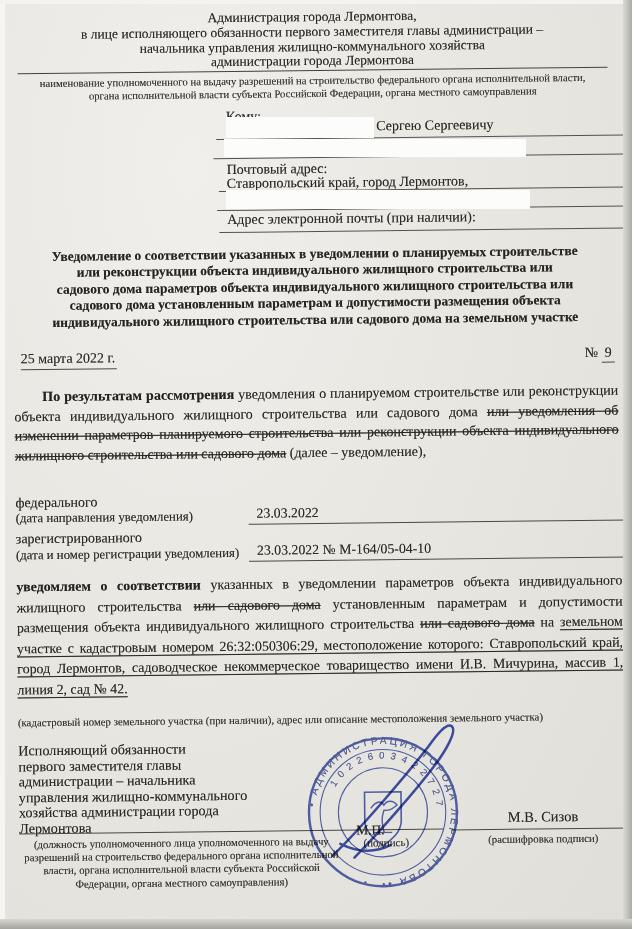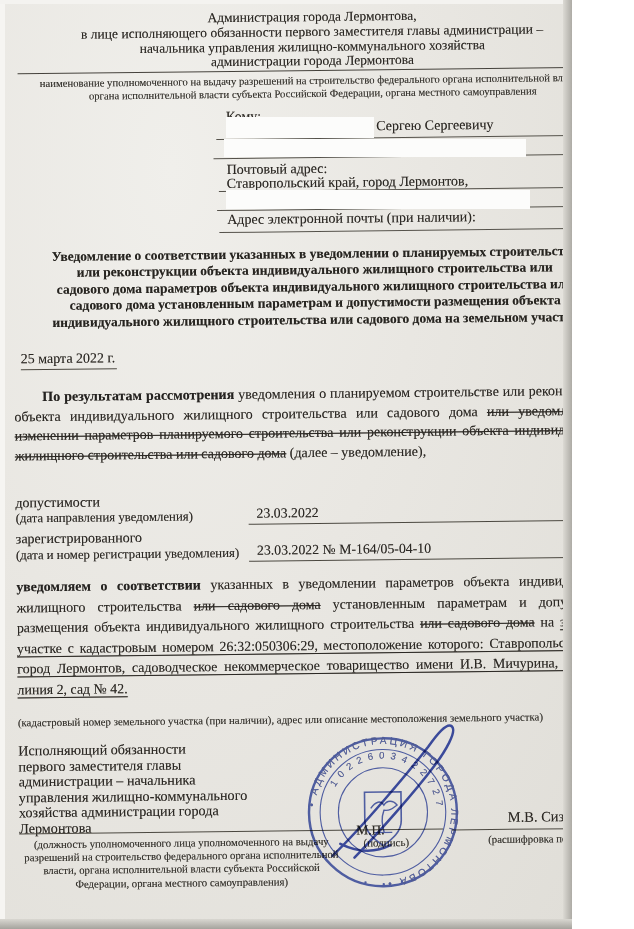--- a/index.html
+++ b/index.html
@@ -1,18 +1,18 @@
 <!DOCTYPE html>
 <html><head>
 <meta charset="utf-8">
 <style>
   * { margin:0; padding:0; box-sizing:border-box; }
   body { background:#ffffff; }
   .photo {
-    position:relative; width:572px; height:929px; overflow:hidden;
+    position:relative; width:632px; height:929px; overflow:hidden;
     font-family:"Liberation Serif","DejaVu Serif",serif;
     color:#2b2824;
     background: radial-gradient(ellipse at 30% 18%, #f0efeb 0%, #e9e7e2 45%, #e0ded8 100%);
     text-shadow: 0 0 .5px rgba(70,64,56,.55);
   }
   .content { position:absolute; left:0; top:0; width:634px; height:929px;
              transform: rotate(-0.65deg); transform-origin: 317px 465px; }
   .abs { position:absolute; }
 
   .org-header { top:10px; left:20px; width:594px; text-align:center;
@@ -117,21 +117,21 @@
 индивидуального жилищного строительства или садового дома на земельном участке</div>
 
     <div class="abs date-item">25 марта 2022 г.</div>
     <div class="abs num-item">
       <span>№</span>
       <span class="num">9</span>
     </div>
 
     <p class="abs p1"><b>По результатам рассмотрения</b><span> уведомления о планируемом строительстве или реконструкции объекта индивидуального жилищного строительства или садового дома </span><s>или уведомления об изменении параметров планируемого строительства или реконструкции объекта индивидуального жилищного строительства или садового дома</s><span> (далее – уведомление),</span></p>
 
-    <div class="abs sent-label">допустимости</div>
+    <div class="abs sent-label">федерального</div>
     <div class="abs sent-sub">(дата направления уведомления)</div>
     <div class="abs sent-value">
       <span>23.03.2022</span>
     </div>
     <div class="abs reg-label">зарегистрированного</div>
     <div class="abs reg-sub">(дата и номер регистрации уведомления)</div>
     <div class="abs reg-value">
       <span>23.03.2022 № М-164/05-04-10</span>
     </div>
 

